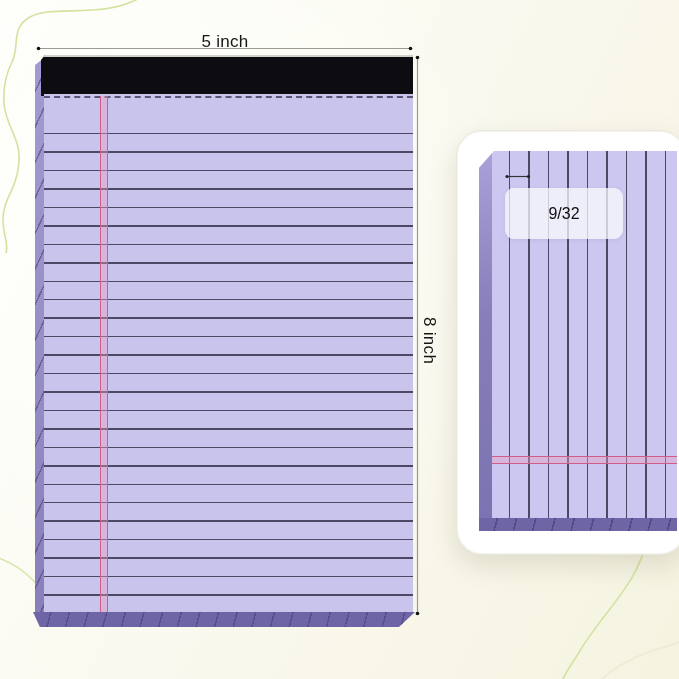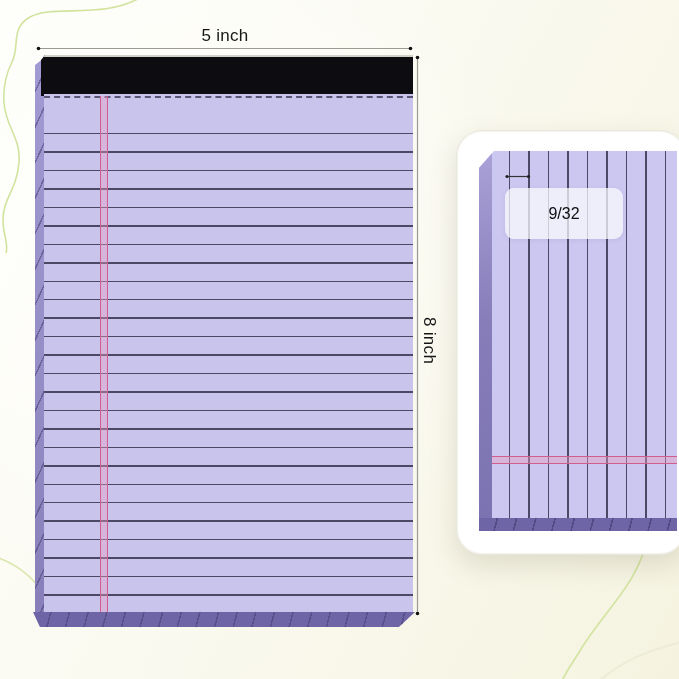--- a/index.html
+++ b/index.html
@@ -54,21 +54,21 @@
       repeating-linear-gradient(105deg, rgba(0,0,0,0) 0 16.5px, rgba(62,52,104,.45) 16.5px 18px),
       #6e65a7;
     clip-path:polygon(0 0,100% 0,95.8% 100%,1.8% 100%);
   }
 
   
   .dim-label{
     color:#151515;font-size:17px;letter-spacing:.3px;
     text-align:center;white-space:nowrap;
   }
-  #width-label{left:160px;top:26px;width:130px;}
+  #width-label{left:160px;top:32px;width:130px;}
   #height-label{
     left:419px;top:301px;height:80px;
     writing-mode:vertical-rl;
   }
 
   
   .detail-card{
     left:456px;top:130px;width:228px;height:423px;
     background:#ffffff;border-radius:26px;
     border:1px solid #e9e8de;

